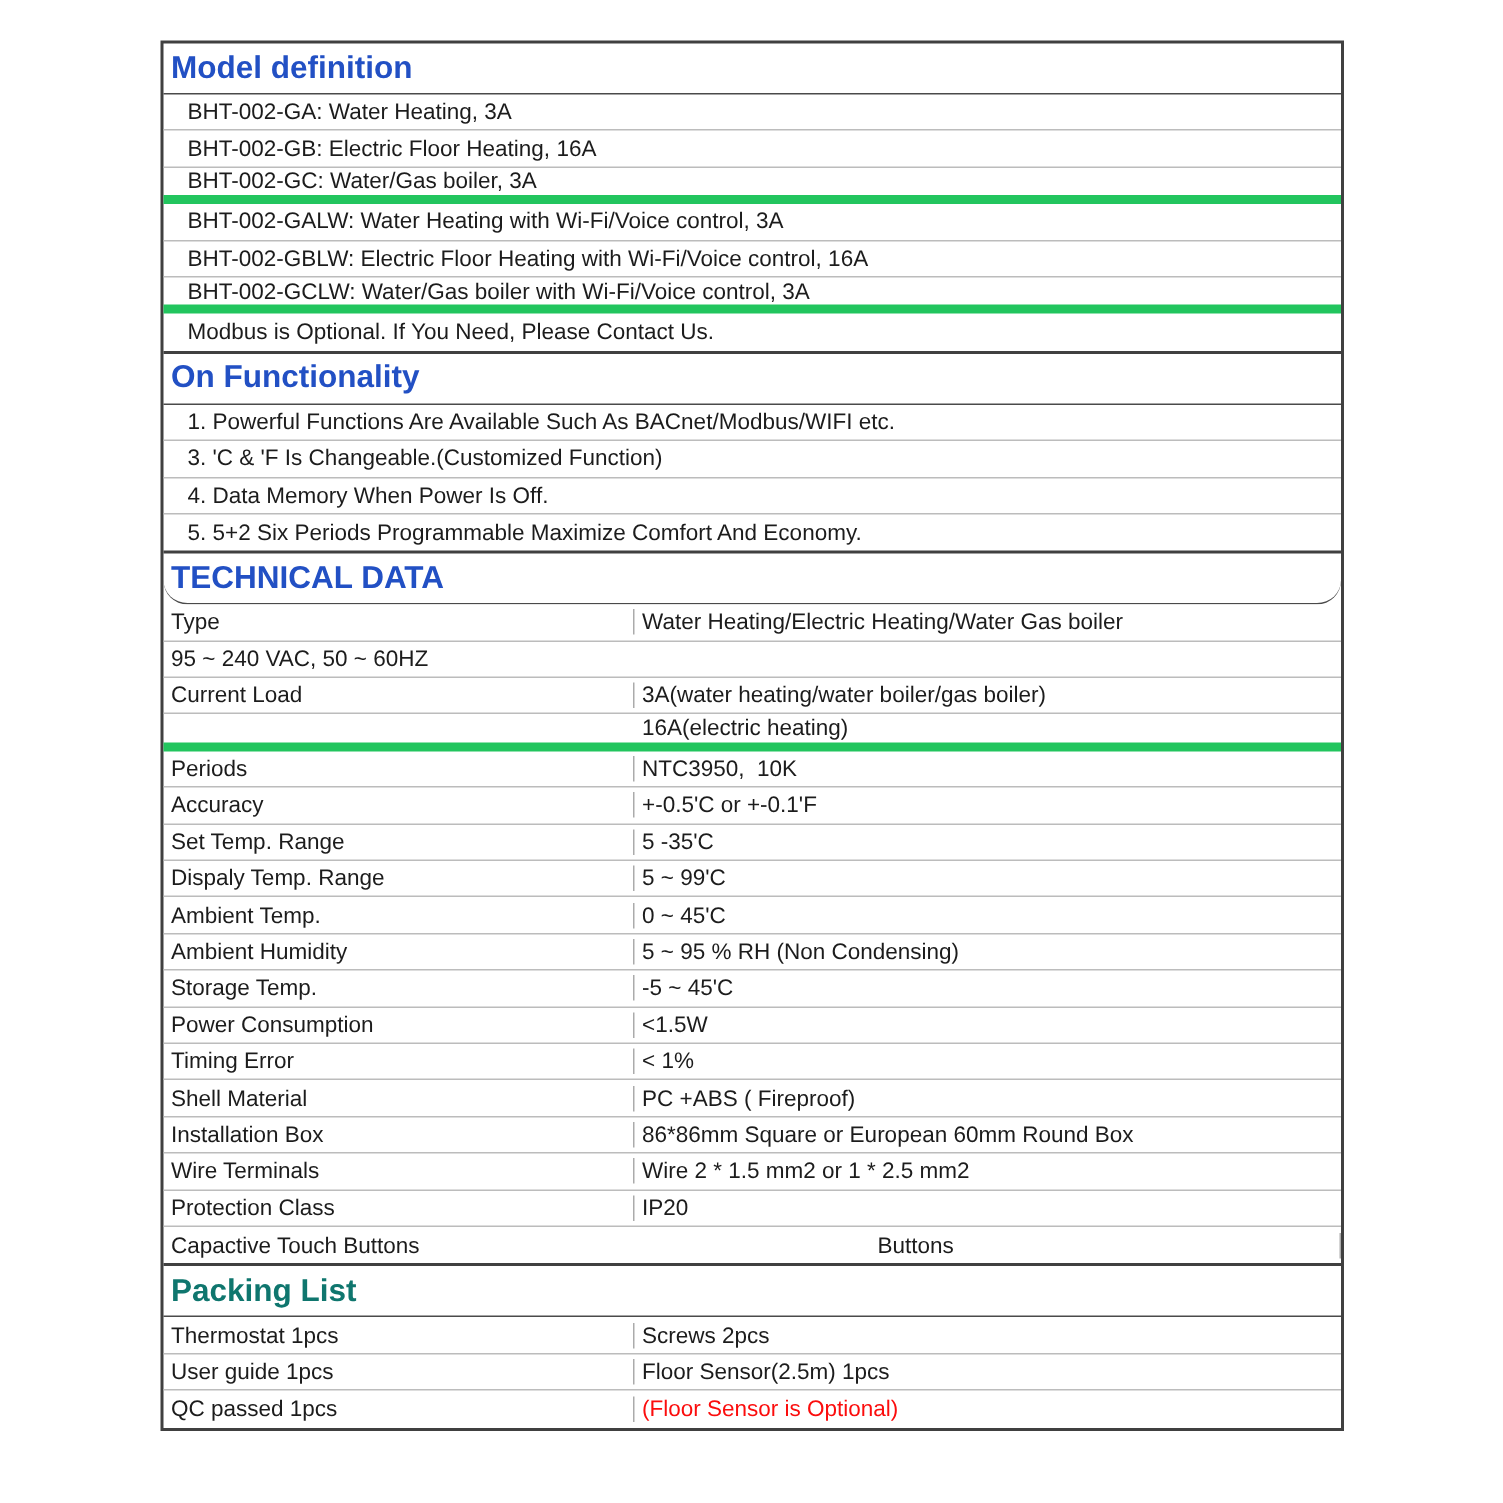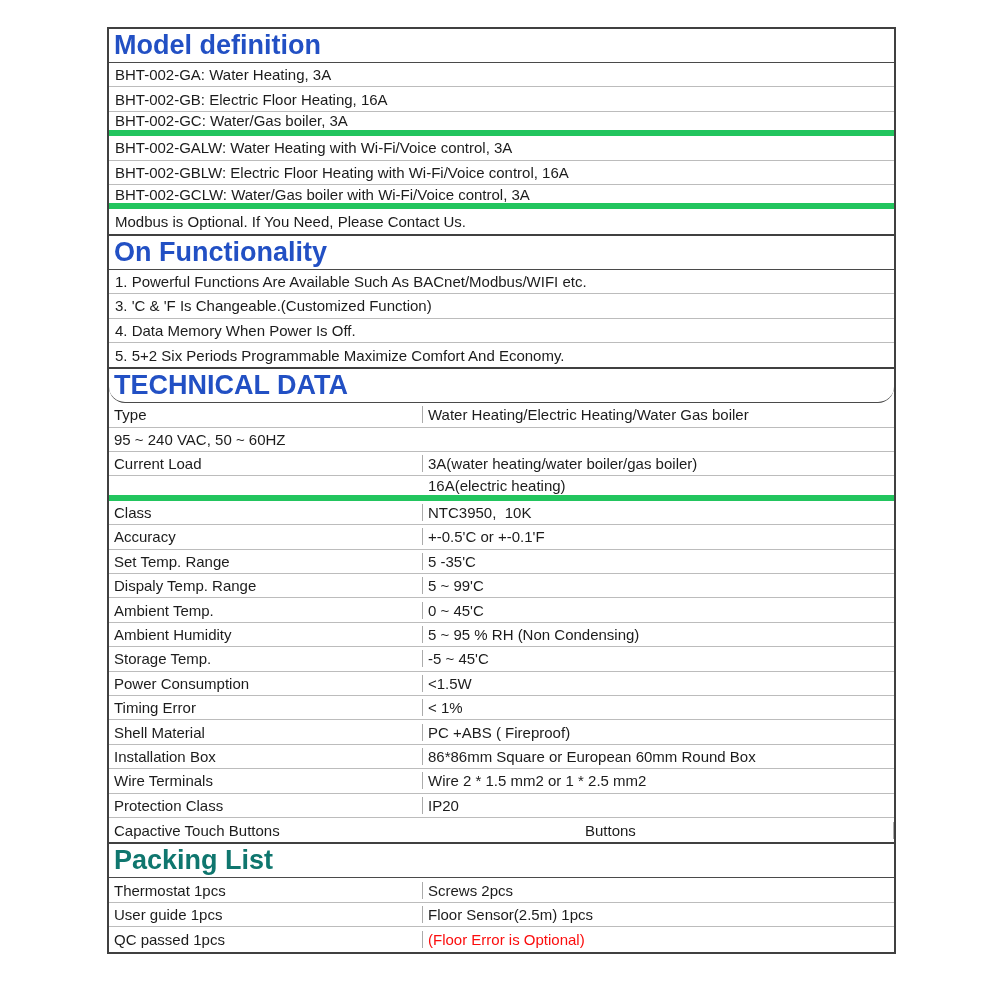--- a/index.html
+++ b/index.html
@@ -22,21 +22,21 @@
     background: #ffffff;
   }
   .section { box-sizing: border-box; }
   .section:not(:last-child) { border-bottom: 2px solid #404040; }
   .section-header {
     box-sizing: border-box;
     height: 34px;
     display: flex;
     align-items: center;
     padding-left: 5px;
-    font-size: 27px;
+    font-size: 21px;
     font-weight: bold;
     border-bottom: 1px solid #4a4a4a;
     letter-spacing: 0px;
   }
   .rows { }
   .row {
     box-sizing: border-box;
     height: 24.4px;
     display: flex;
     align-items: center;
@@ -46,21 +46,21 @@
   .row.group-end { border-bottom: 6px solid #22c55e; }
   .rows .row:last-child { border-bottom: none; }
   .cell {
     display: flex;
     align-items: center;
     padding-left: 5px;
     box-sizing: border-box;
     white-space: pre-wrap;
     overflow: hidden;
   }
-  .row.single { padding-left: 6px; }
+  .row.single { padding-left: 16px; }
   .row.single.cell { display: flex; }
   .row.two-col .cell.label {
     width: 40%;
     border-right: 1px solid #ababab;
   }
   .row.two-col .cell.value { width: 60%; }
 </style>
 </head>
 <body>
 
@@ -102,21 +102,21 @@
           </div>
           <div class="row two-col">
             <div class="cell label">Current Load</div>
             <div class="cell value">3A(water heating/water boiler/gas boiler)</div>
           </div>
           <div class="row group-end two-col">
             <div class="cell label"></div>
             <div class="cell value">16A(electric heating)</div>
           </div>
           <div class="row two-col">
-            <div class="cell label">Class</div>
+            <div class="cell label">Periods</div>
             <div class="cell value">NTC3950,  10K</div>
           </div>
           <div class="row two-col">
             <div class="cell label">Accuracy</div>
             <div class="cell value">+-0.5'C or +-0.1'F</div>
           </div>
           <div class="row two-col">
             <div class="cell label">Set Temp. Range</div>
             <div class="cell value">5 -35'C</div>
           </div>
@@ -173,19 +173,19 @@
           <div class="row two-col">
             <div class="cell label">Thermostat 1pcs</div>
             <div class="cell value">Screws 2pcs</div>
           </div>
           <div class="row two-col">
             <div class="cell label">User guide 1pcs</div>
             <div class="cell value">Floor Sensor(2.5m) 1pcs</div>
           </div>
           <div class="row two-col">
             <div class="cell label">QC passed 1pcs</div>
-            <div class="cell value" style="color: rgb(251, 13, 13);">(Floor Error is Optional)</div>
+            <div class="cell value" style="color: rgb(251, 13, 13);">(Floor Sensor is Optional)</div>
           </div>
         </div>
     </div>
 
   </div>
 </div>
 
 </body></html>

